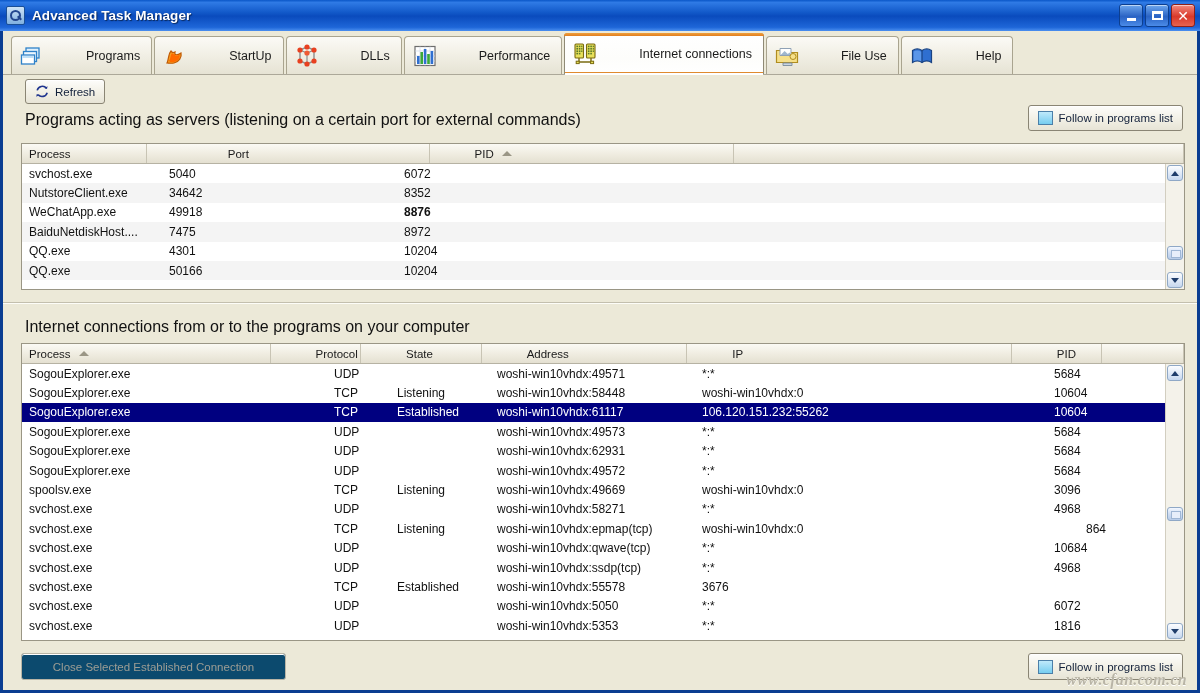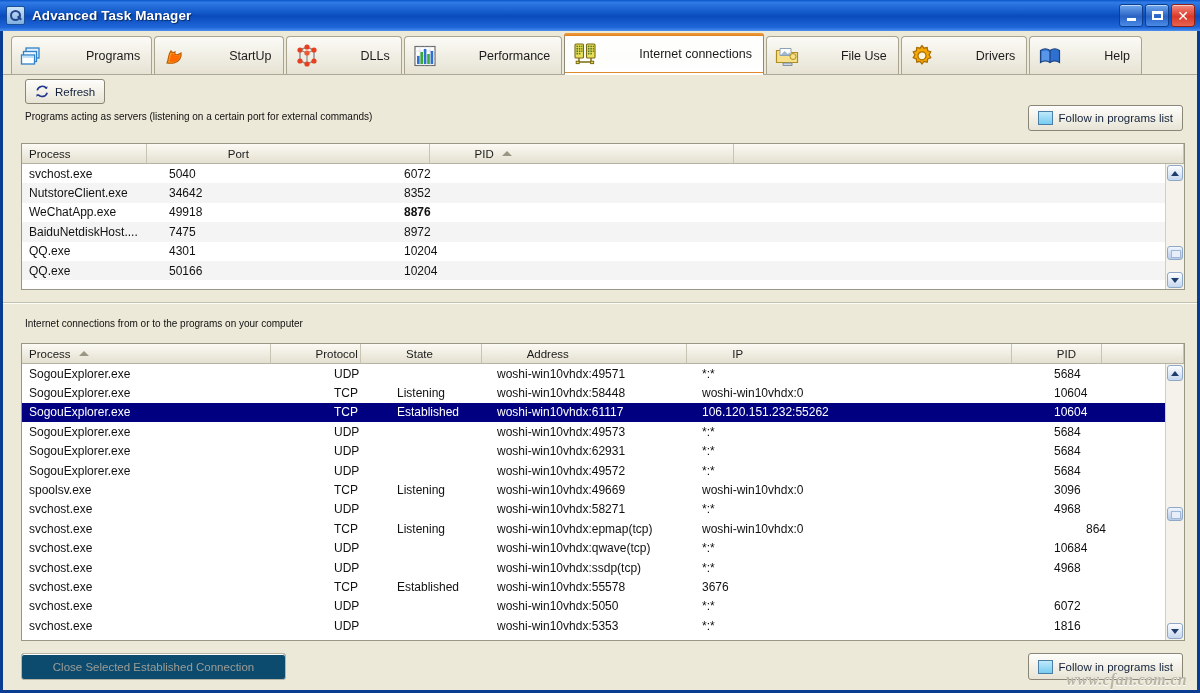--- a/index.html
+++ b/index.html
@@ -85,21 +85,21 @@
   .btn{
     background:linear-gradient(180deg,#fdfdfb,#f3f1e7 50%,#e7e4d6);
     border:1px solid #8a8574;border-radius:3px;
     font-size:11.5px;color:#12203a;padding:0 9px;height:23px;
     display:inline-flex;align-items:center;gap:6px;cursor:pointer;
     box-shadow:inset 0 1px 0 #fff;
   }
   .btn.disabled{color:#9d9d94;border-color:#b9b5a6;background:#0c4a6e;cursor:default;}
   .btn-refresh{position:absolute;left:22px;top:4px;}
   .refresh-ico{width:14px;height:13px;position:relative;flex:0 0 auto;}
-  .sectionlabel{font-size:10px;color:#111;}
+  .sectionlabel{font-size:16px;color:#111;}
   .followbtn{position:absolute;right:14px;height:24px;}
   .fi-sq{
     width:13px;height:12px;background:linear-gradient(180deg,#bfe9fb,#76cdf0);
     border:1px solid #4c7fa8;flex:0 0 auto;
   }
   
   .lv{
     background:#fff;border:1px solid #9a9685;box-sizing:border-box;position:relative;
     overflow:hidden;
   }
@@ -262,27 +262,20 @@
             <path d="M1.5 6.5h7l2 2h12v10h-21z" fill="#f6e08a" stroke="#b08d20" stroke-width="1.2"></path>
             <path d="M5 4.5h11v7H5z" fill="#ffffff" stroke="#8fa1b5" stroke-width="1"></path>
             <path d="M5.6 11l4-4 3.2 3 1.8-1.6 1.4 2.6z" fill="#9fb7cf"></path>
             <path d="M18 9.5a3 3 0 1 1 0 6 3 3 0 0 1 0-6z" fill="#f6e08a" stroke="#b08d20" stroke-width="1"></path>
             <path d="M8 19h9v2.5H8z" fill="#c9d6e3" stroke="#7b8b9b" stroke-width=".9"></path>
           </svg></span>
         <span class="lbl">File Use</span>
       </div>
       <div class="tab">
         <span class="ticon"><svg width="24" height="24" viewBox="0 0 24 24">
-            <path d="M12 1.6l2 2.6 3.2-.8.5 3.3 3.1 1.2-1.7 2.9 1.7 2.9-3.1 1.2-.5 3.3-3.2-.8-2 2.6-2-2.6-3.2.8-.5-3.3-3.1-1.2 1.7-2.9L3.2 7.9l3.1-1.2.5-3.3 3.2.8z" fill="#f5a800" stroke="#a96a00" stroke-width="1.2"></path>
-            <circle cx="12" cy="11.8" r="4" fill="#fff6dc" stroke="#a96a00" stroke-width="1.2"></circle>
-          </svg></span>
-        <span class="lbl">Drivers</span>
-      </div>
-      <div class="tab">
-        <span class="ticon"><svg width="24" height="24" viewBox="0 0 24 24">
             <path d="M2.5 6.5c3-2 6.5-2 9.5 0 3-2 6.5-2 9.5 0v12c-3-2-6.5-2-9.5 0-3-2-6.5-2-9.5 0z" fill="#2f6fd0" stroke="#1a4381" stroke-width="1.2"></path>
             <path d="M12 6.5v12" stroke="#1a4381" stroke-width="1.2"></path>
             <path d="M3.6 7.6c2.4-1.4 5.2-1.4 7.6.2v9.6c-2.4-1.6-5.2-1.6-7.6-.2z" fill="#5a96e8"></path>
           </svg></span>
         <span class="lbl">Help</span>
       </div>
     </div>
 
   <div class="client">
 

